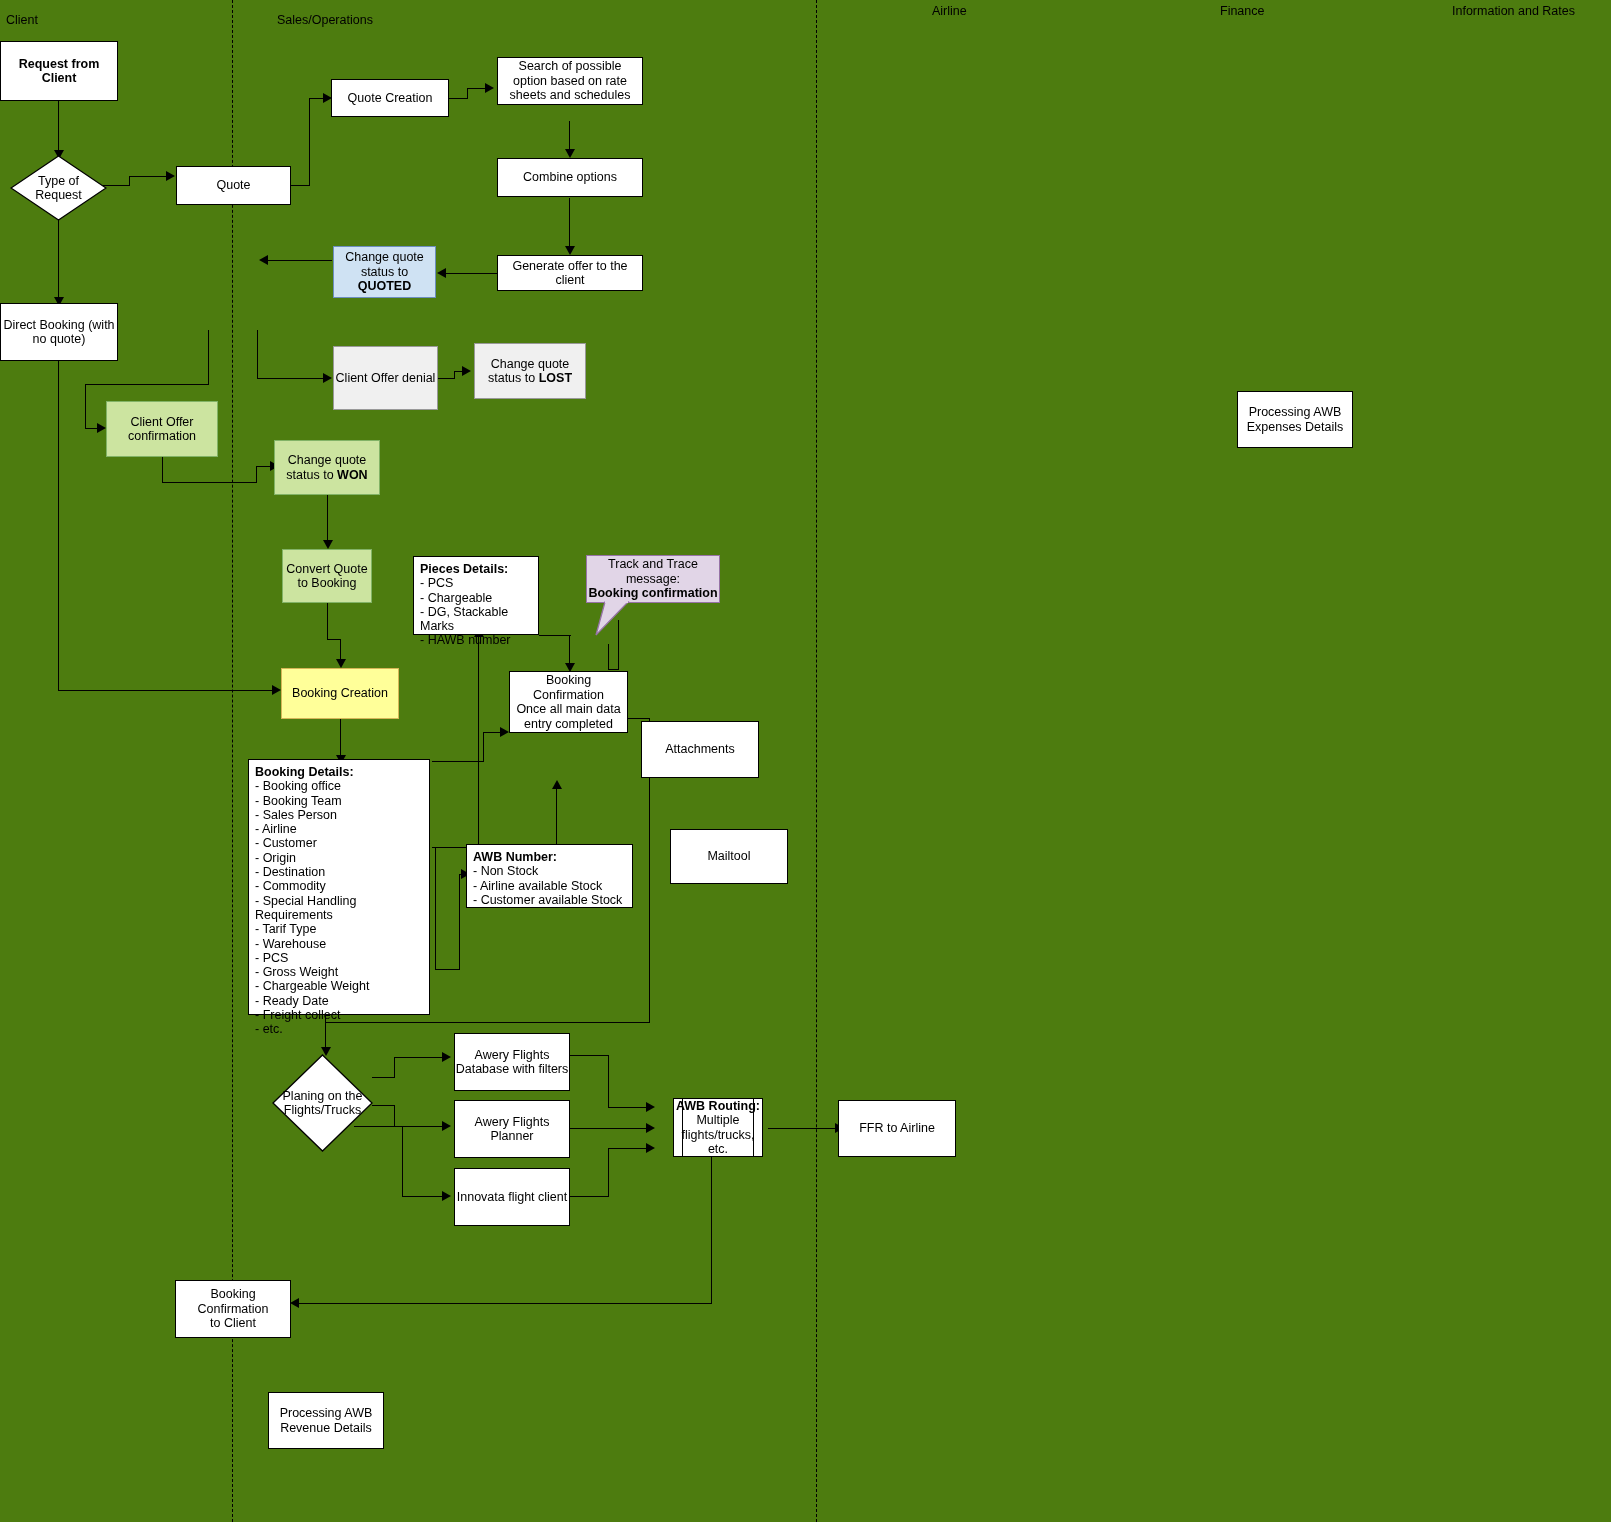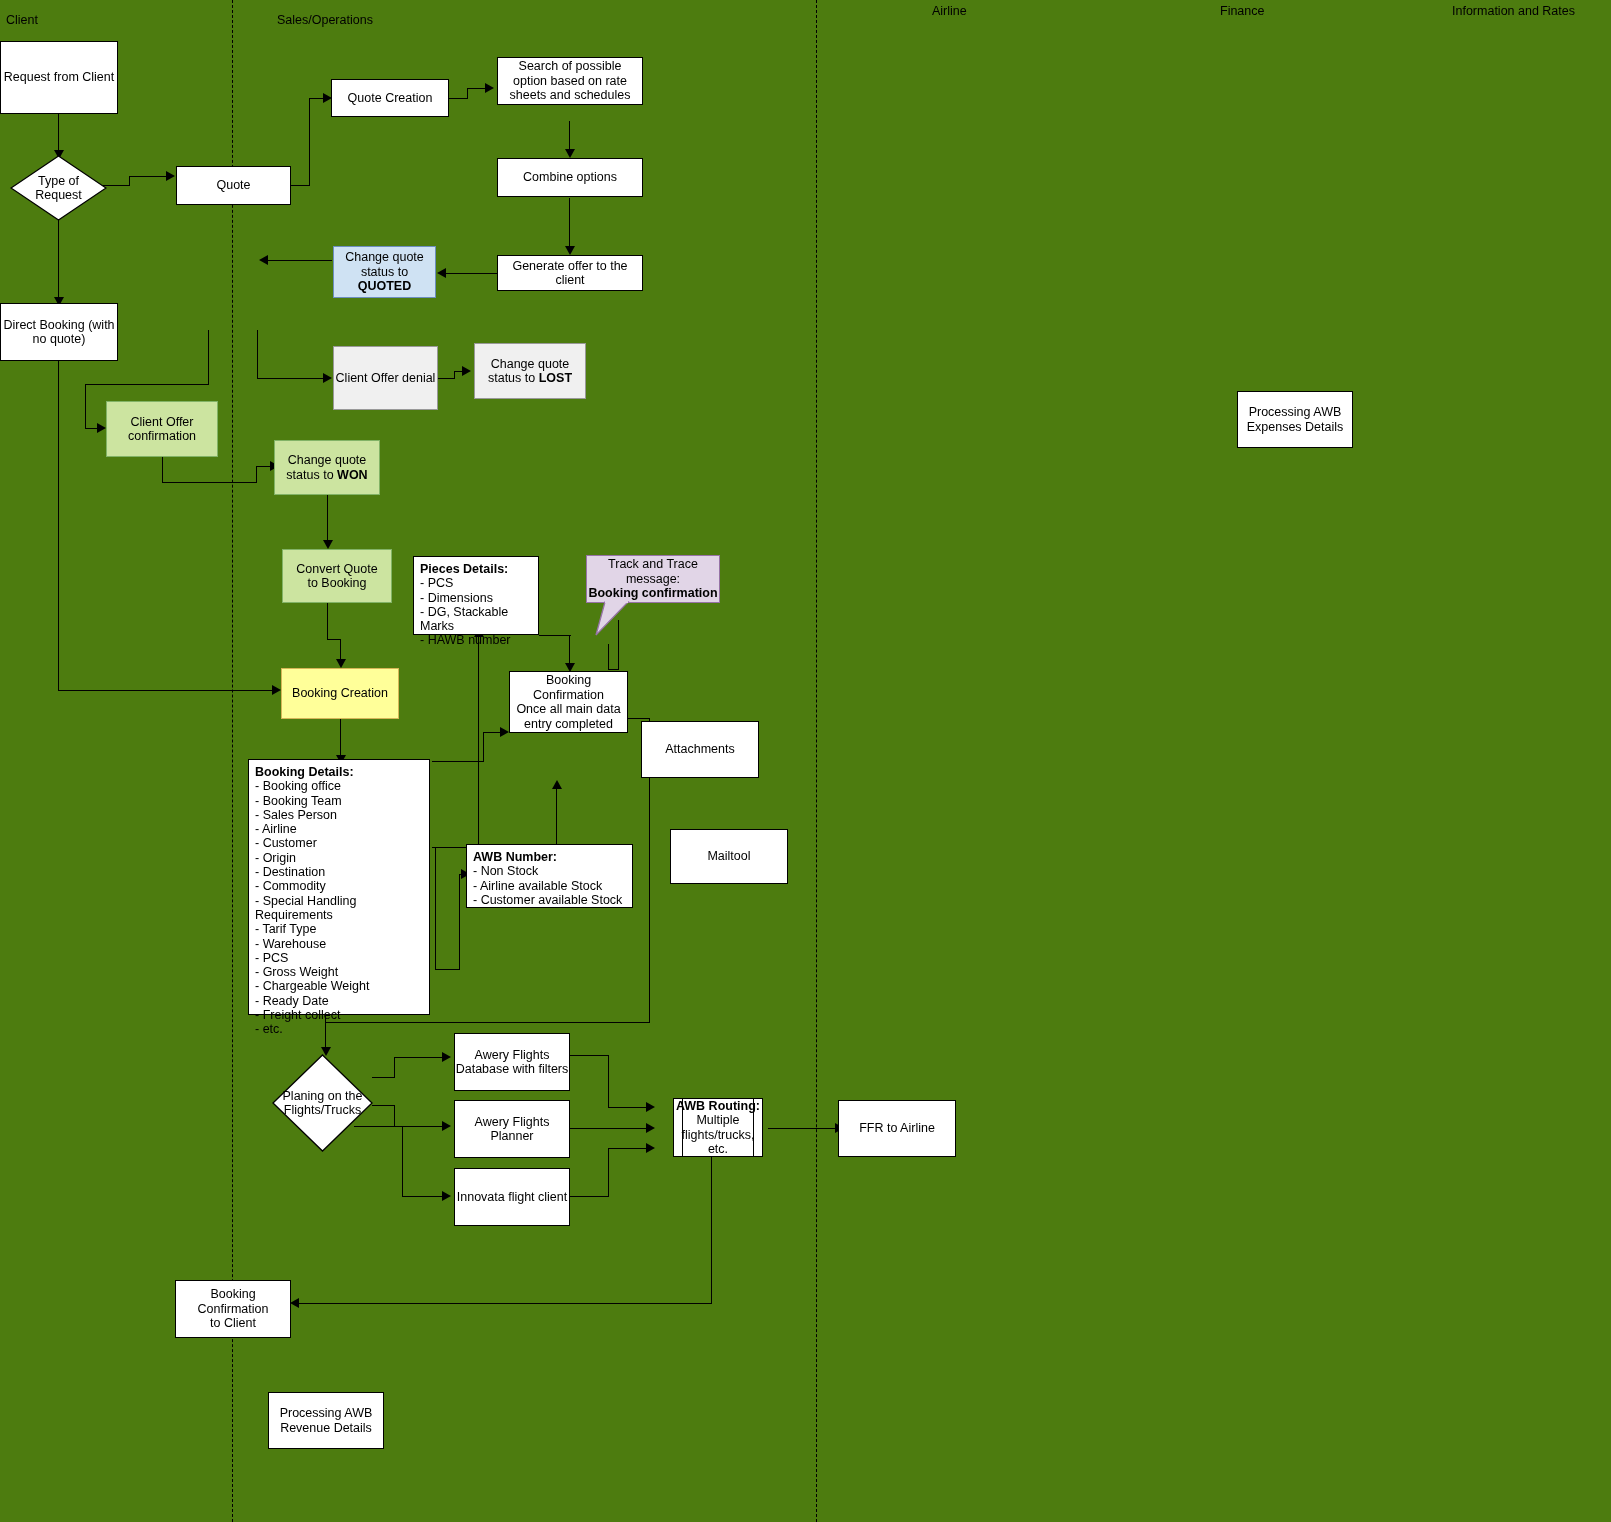--- a/index.html
+++ b/index.html
@@ -177,21 +177,21 @@
   <div class="seg hseg" style="left:608px;top:1148px;width:40px;"></div>
   <div class="arrow ar-r" style="left:646px;top:1143px;"></div>
 
   <div class="seg hseg" style="left:768px;top:1128px;width:69px;"></div>
   <div class="arrow ar-r" style="left:835px;top:1123px;"></div>
 
   <div class="seg vseg" style="left:711px;top:1157px;height:147px;"></div>
   <div class="seg hseg" style="left:299px;top:1303px;width:413px;"></div>
   <div class="arrow ar-l" style="left:290px;top:1298px;"></div>
 
-  <div class="node" style="left:0px;top:41px;width:118px;height:73px;">
+  <div class="node" style="left:0px;top:41px;width:118px;height:60px;font-weight:bold;">
     <span>Request from Client</span>
   </div>
 
   <div class="diamond" style="left:10px;top:155px;width:97px;height:66px;">
     <svg class="dshape" viewBox="0 0 97 66" preserveAspectRatio="none">
       <polygon points="48.5,1 96,33 48.5,65 1,33" fill="#ffffff" stroke="#000000" stroke-width="1.3"></polygon>
     </svg>
     <div class="dtext">
       <div>
         <div>Type of</div>
@@ -259,36 +259,36 @@
 
   <div class="node green" style="left:274px;top:440px;width:106px;height:55px;">
     <div>
       <div>Change quote</div>
       <div>
         <span>status to </span><span class="bold">WON</span>
       </div>
     </div>
   </div>
 
-  <div class="node green" style="left:282px;top:549px;width:110px;height:54px;text-align:center;">
+  <div class="node green" style="left:282px;top:549px;width:90px;height:54px;text-align:center;">
     <div>
       <div>Convert Quote</div>
       <div>to Booking</div>
     </div>
   </div>
 
   <div class="node yellow" style="left:281px;top:668px;width:118px;height:51px;">
     <span>Booking Creation</span>
   </div>
 
   <div class="node left" style="left:413px;top:556px;width:126px;height:79px;">
     <div class="list">
       <div class="bold">Pieces Details:</div>
       <div>- PCS</div>
-      <div>- Dimensions</div>
+      <div>- Chargeable</div>
       <div>- DG, Stackable Marks</div>
       <div>- HAWB number</div>
     </div>
   </div>
 
   <div class="node purple" style="left:586px;top:555px;width:134px;height:48px;">
     <div>
       <div>Track and Trace</div>
       <div>message:</div>
       <div class="bold">Booking confirmation</div>

